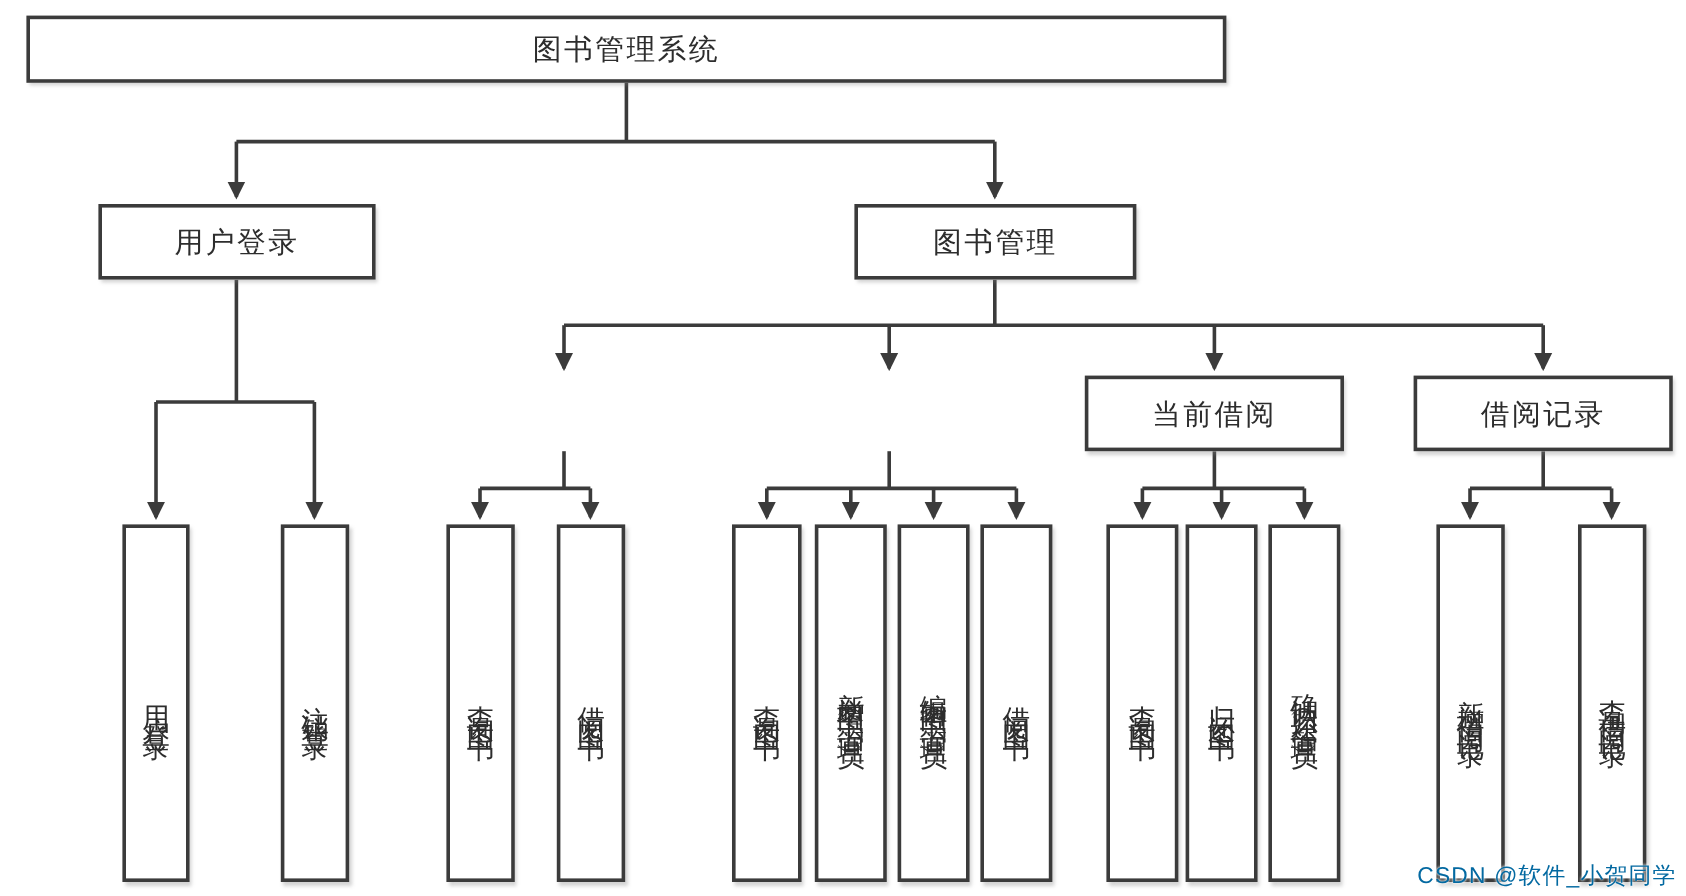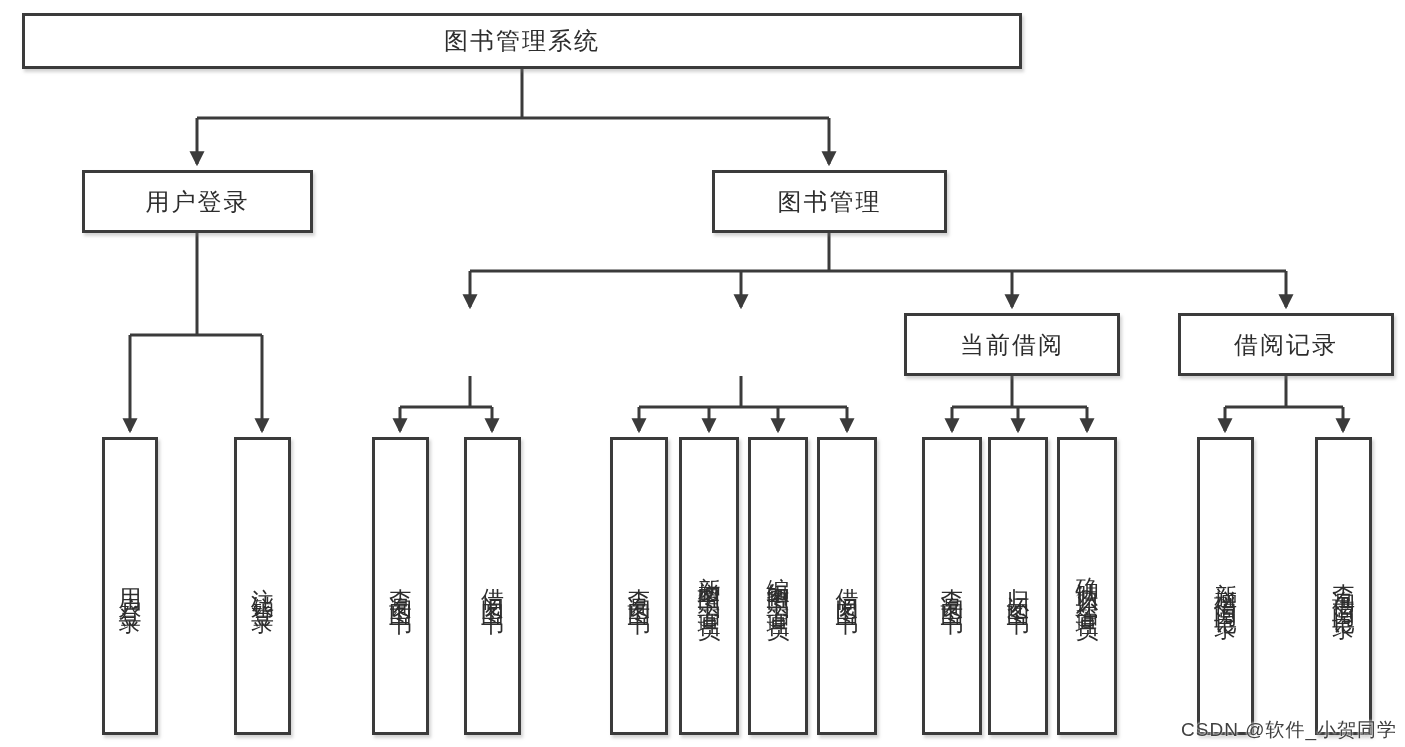--- a/index.html
+++ b/index.html
@@ -73,21 +73,21 @@
   #n-cb3  { left: 1057px; width: 60px; }
   #n-br1  { left: 1197px; width: 57px; }
   #n-br2  { left: 1315px; width: 57px; }
 
   .watermark {
     position: absolute;
     right: 8px;
     bottom: 4px;
     font-size: 19px;
     letter-spacing: 1px;
-    color: #404040;
+    color: #0369a1;
     text-shadow: 0 0 2px #ffffff, 0 0 3px #ffffff;
     z-index: 3;
     white-space: nowrap;
   }
 </style>
 </head>
 <body>
 
 <div class="stage">
 

